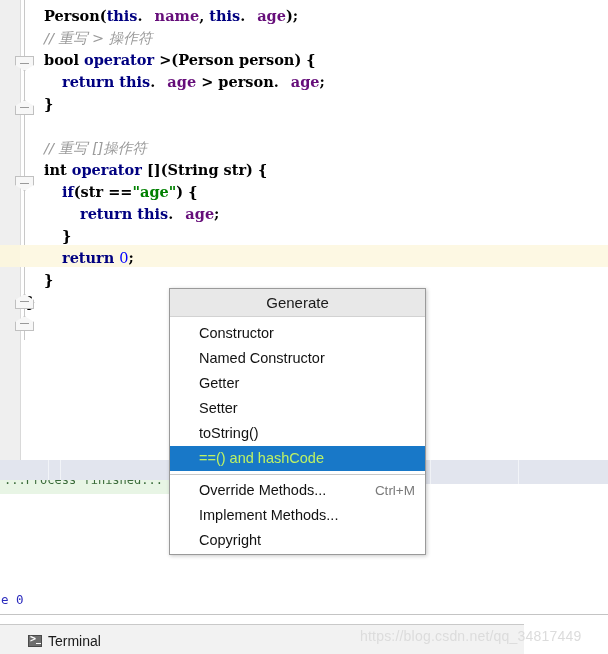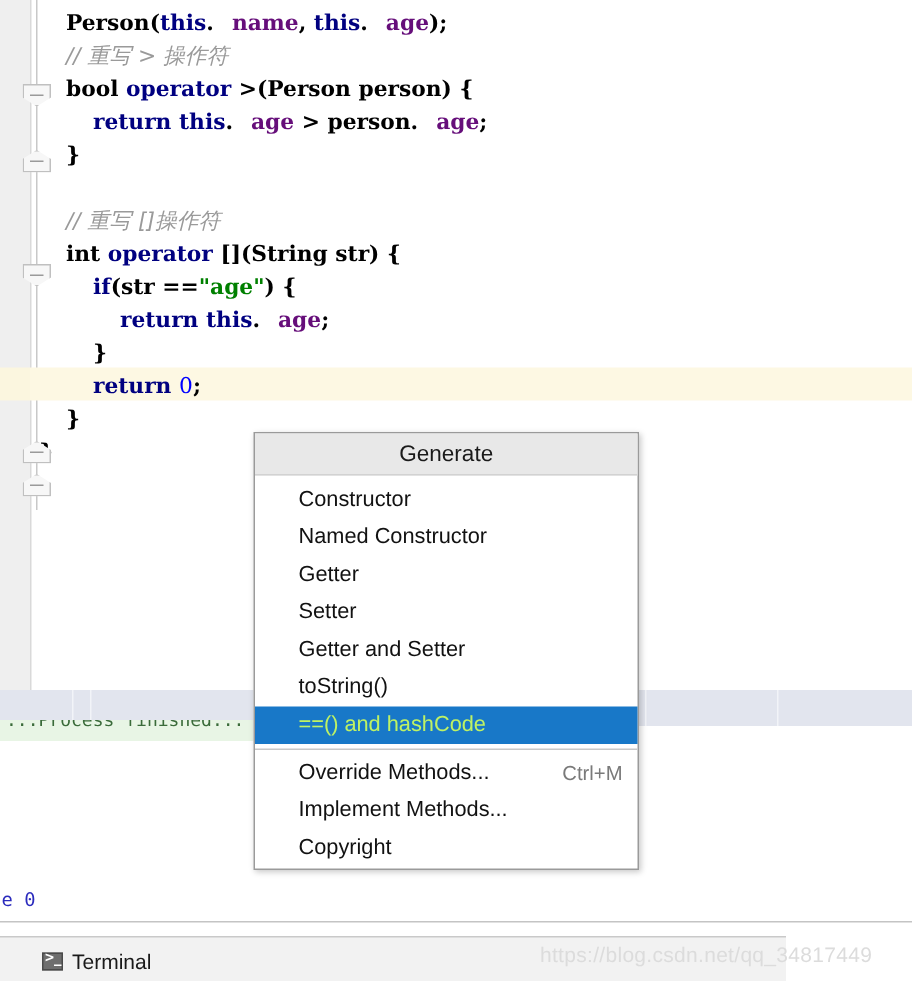--- a/index.html
+++ b/index.html
@@ -224,21 +224,20 @@
   </div>
 </div>
 
 <div id="generate-popup">
   <div id="popup-header">Generate</div>
   <div id="menu-list-top">
       <div class="menu-item"><span>Constructor</span></div>
       <div class="menu-item"><span>Named Constructor</span></div>
       <div class="menu-item"><span>Getter</span></div>
       <div class="menu-item"><span>Setter</span></div>
-      <div class="menu-item"><span>Getter and Setter</span></div>
       <div class="menu-item"><span>toString()</span></div>
       <div class="menu-item selected"><span>==() and hashCode</span></div>
     </div>
   <div class="menu-sep"></div>
   <div id="menu-list-bottom">
       <div class="menu-item"><span>Override Methods...</span><span class="shortcut">Ctrl+M</span></div>
       <div class="menu-item"><span>Implement Methods...</span></div>
       <div class="menu-item"><span>Copyright</span></div>
     </div>
 </div>

